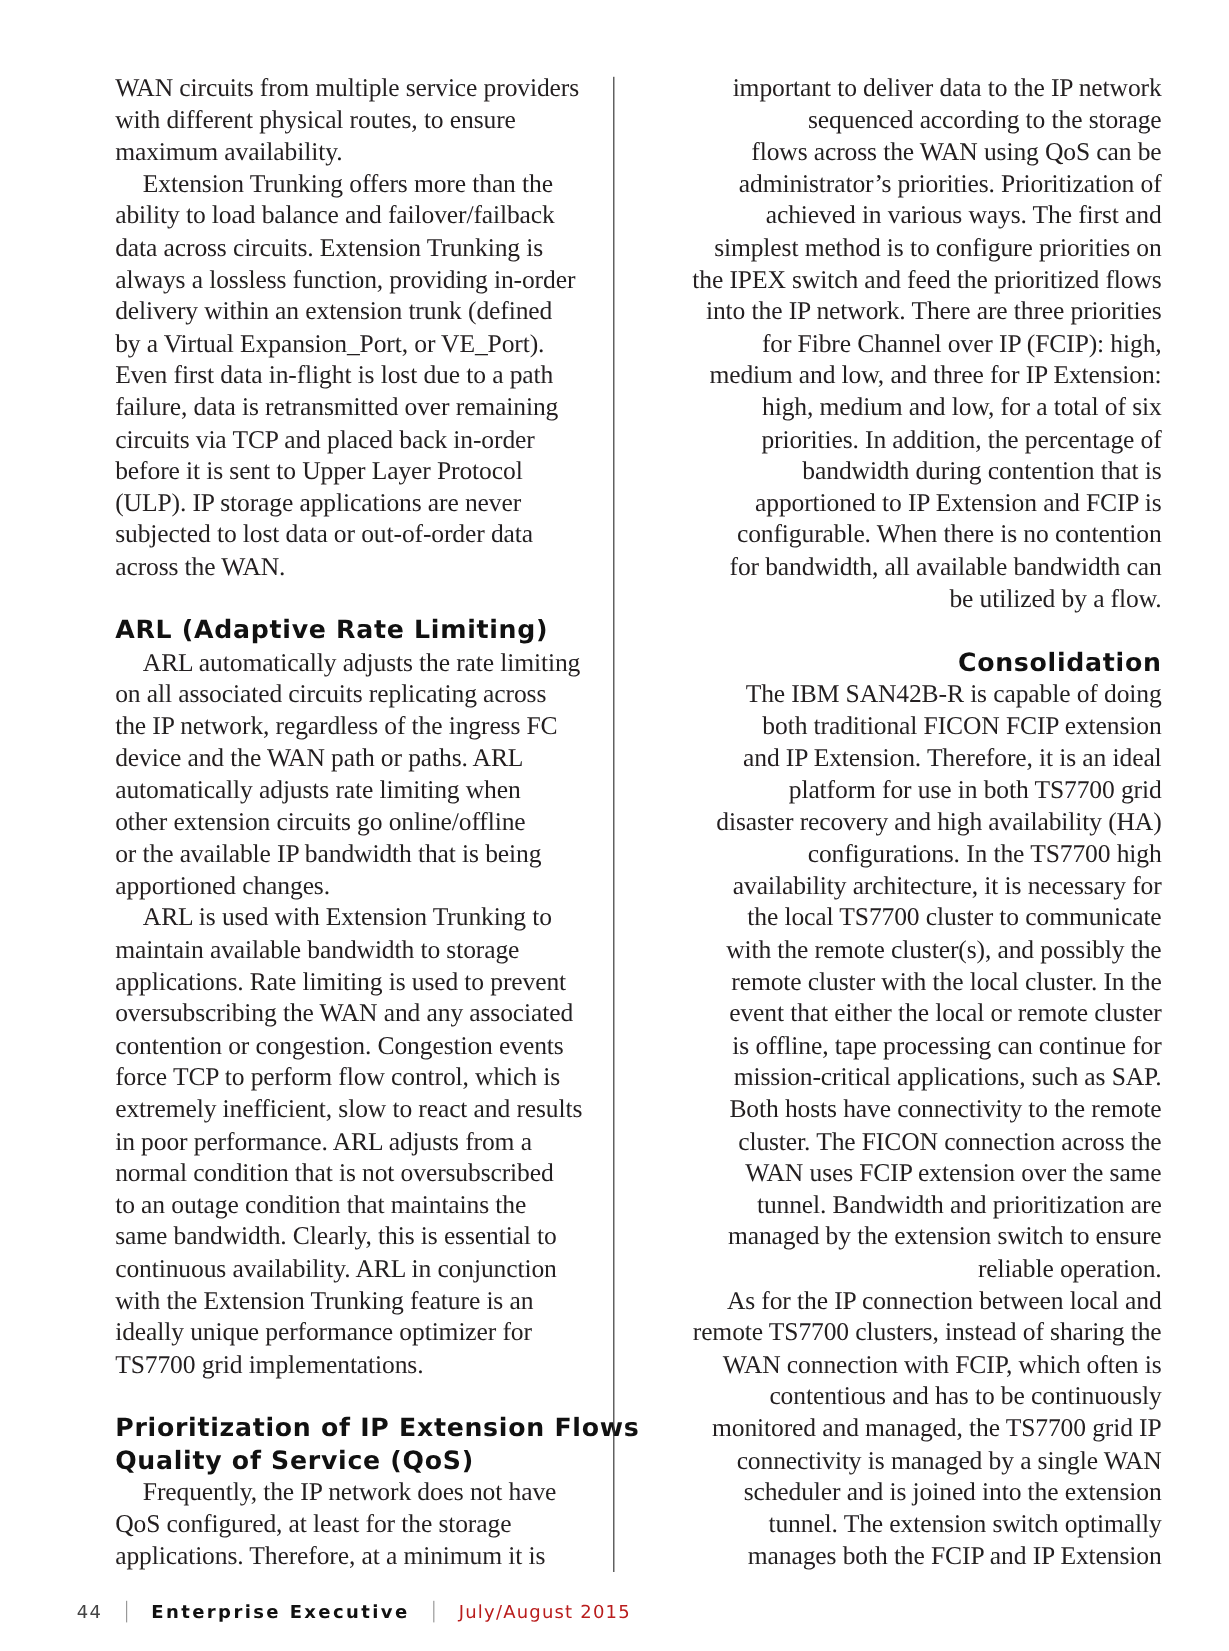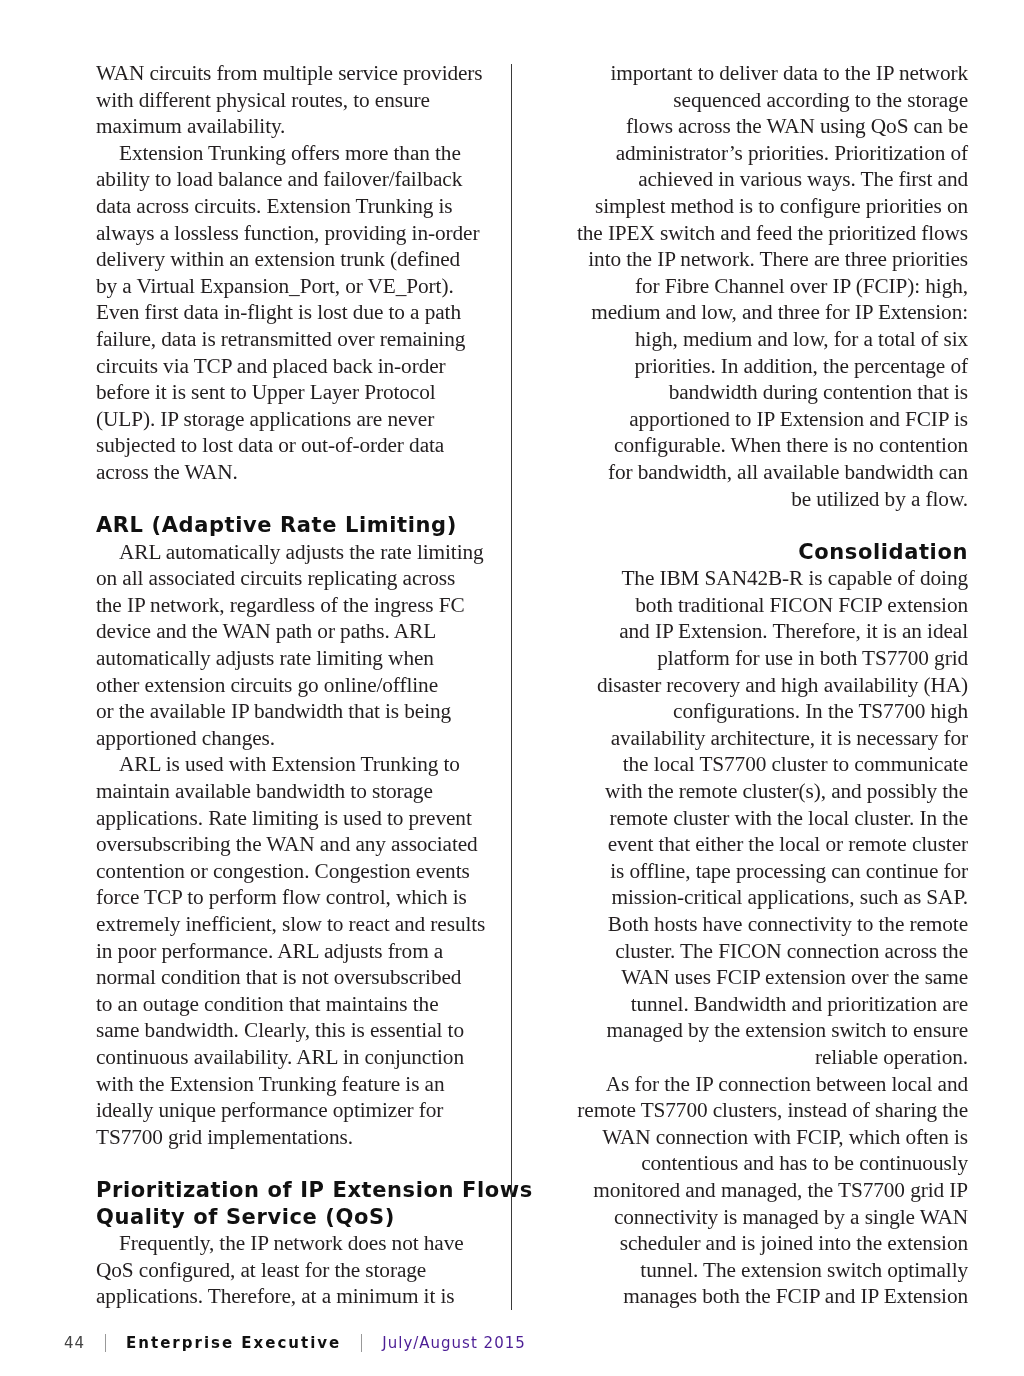--- a/index.html
+++ b/index.html
@@ -13,21 +13,21 @@
   .line.indent { padding-left: 23px; }
   .gap { height: 26.6px; }
   .heading { font-family: "DejaVu Sans", "Liberation Sans", sans-serif; font-weight: bold;
              font-size: 21px; line-height: 26.6px; height: 26.6px; white-space: nowrap;
              letter-spacing: 0.6px; color: #111; }
   .footer { position: absolute; top: 1332px; left: 64px; height: 22px; display: flex; align-items: center;
             font-family: "DejaVu Sans", "Liberation Sans", sans-serif; color: #444; font-size: 15px; }
   .footer .page-num { letter-spacing: 1px; }
   .footer .sep { width: 1px; height: 18px; background: #999; margin: 0 20px; }
   .footer .pub { font-weight: bold; color: #111; letter-spacing: 2px; font-size: 15px; }
-  .footer .issue { letter-spacing: 1px; color: #4c1d95; }
+  .footer .issue { letter-spacing: 1px; color: #b91c1c; }
 </style>
 </head>
 <body>
 
 <div class="col col-left" id="col-left">
     <div class="line">WAN circuits from multiple service providers</div>
     <div class="line">with different physical routes, to ensure</div>
     <div class="line">maximum availability.</div>
     <div class="line indent">Extension Trunking offers more than the</div>
     <div class="line">ability to load balance and failover/failback</div>

